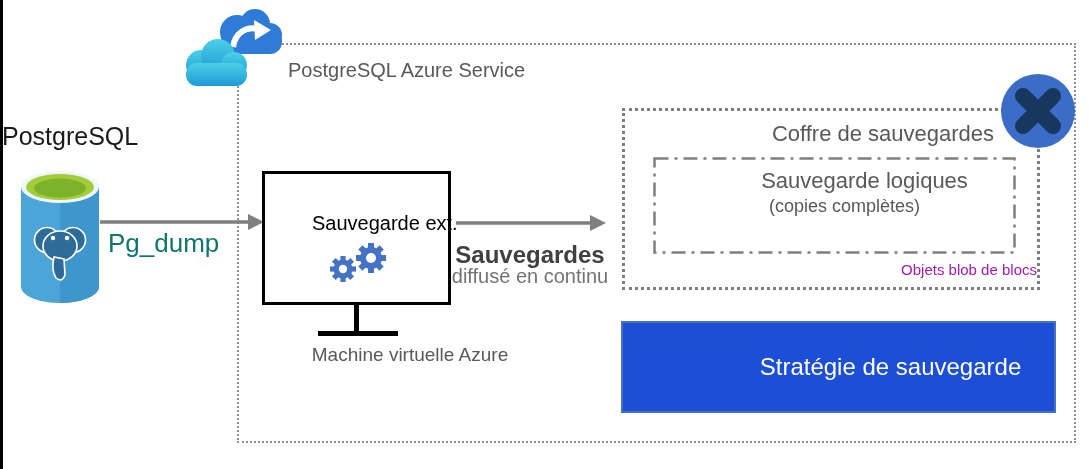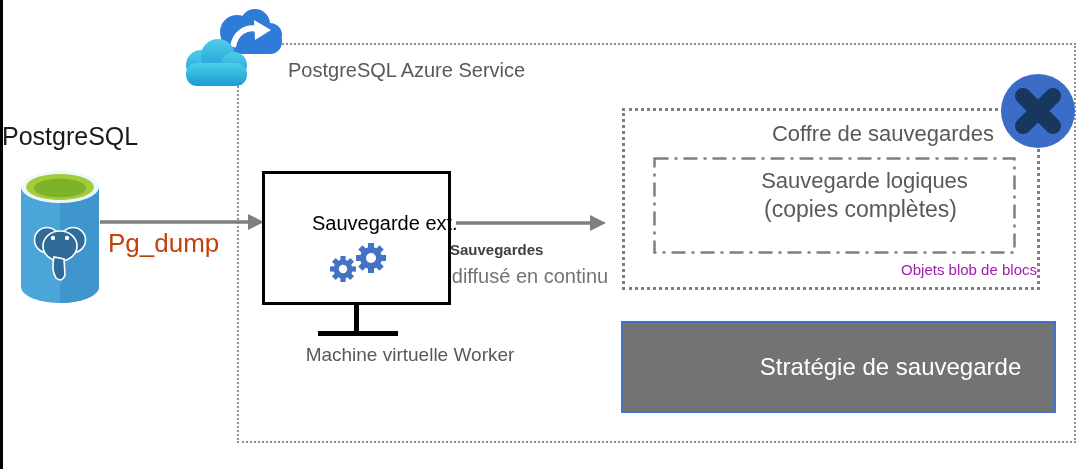--- a/index.html
+++ b/index.html
@@ -12,48 +12,48 @@
 
   .left-bar{left:0;top:0;width:3px;height:469px;background:#000;}
 
   .container-rect{left:237px;top:43px;width:839px;height:400px;
     border:2px dotted #8f8f8f;box-sizing:border-box;}
 
   .azure-label{left:288px;top:59px;font-size:20px;color:#595959;}
 
   .pg-title{left:2px;top:85px;font-size:25px;color:#1a1a1a;margin-top:37px;}
   .pg-sub{left:5px;top:117px;font-size:20px;color:#595959;}
-  .pgdump{left:108px;top:229px;font-size:26px;color:#c2410c;}
+  .pgdump{left:108px;top:229px;font-size:26px;color:#0f766e;}
   .pgdump-note{left:111px;top:258px;font-size:20px;color:#595959;}
 
   .worker-box{left:262px;top:171px;width:189px;height:134px;background:#fff;
     border:3px solid #000;box-sizing:border-box;}
   .worker-box-label{left:268px;top:212px;width:177px;text-align:center;
     padding-left:44px;box-sizing:border-box;font-size:20px;color:#000000;}
   .worker-caption{left:300px;top:344px;width:220px;text-align:center;
     font-size:19px;color:#595959;}
 
-  .stream-label{left:450px;top:241px;width:160px;text-align:left;
-    font-size:15px;font-weight:bold;color:#404040;}
+  .stream-label{left:450px;top:241px;width:160px;text-align:center;
+    font-size:24px;font-weight:bold;color:#404040;}
   .stream-sub{left:450px;top:265px;width:160px;text-align:center;
     font-size:20px;color:#737373;}
 
   .vault-rect{left:622px;top:108px;width:418px;height:182px;
     border:3px dotted #7f7f7f;box-sizing:border-box;}
   .vault-title{left:622px;top:121px;width:418px;text-align:center;
     padding-left:104px;box-sizing:border-box;font-size:22px;color:#595959;}
   .inner-title{left:653px;top:168px;width:363px;text-align:center;
     padding-left:60px;box-sizing:border-box;font-size:22px;color:#595959;}
-  .inner-note{left:653px;top:196px;width:363px;text-align:center;
-    padding-left:52px;box-sizing:border-box;font-size:23px;color:#595959;}
+  .inner-note{left:637px;top:196px;width:363px;text-align:center;
+    padding-left:52px;box-sizing:border-box;font-size:18px;color:#595959;}
   .blob-note{left:800px;top:261px;width:237px;text-align:right;
     font-size:15px;color:#a21caf;}
 
   .strategy-box{left:621px;top:321px;width:435px;height:92px;
-    background:#737373;border:2px solid #4472c4;box-sizing:border-box;
+    background:#1d4ed8;border:2px solid #4472c4;box-sizing:border-box;
     display:flex;align-items:center;justify-content:center;
     padding-left:104px;}
   .strategy-box span{font-size:24px;color:#ffffff;white-space:nowrap;}
 
   svg{display:block;}
   .overlay{left:0;top:0;pointer-events:none;}
 </style>
 </head>
 <body>
 
@@ -154,21 +154,21 @@
   </svg>
 
   <div class="abs strategy-box">
     <span>Stratégie de sauvegarde</span>
   </div>
 
   <div class="lbl azure-label">PostgreSQL Azure Service</div>
   <div class="lbl pg-title">PostgreSQL</div>
   <div class="lbl pgdump">Pg_dump</div>
   <div class="lbl worker-box-label">Sauvegarde ext.</div>
-  <div class="lbl worker-caption">Machine virtuelle Worker</div>
+  <div class="lbl worker-caption">Machine virtuelle Azure</div>
   <div class="lbl stream-label">Sauvegardes</div>
   <div class="lbl stream-sub">diffusé en continu</div>
   <div class="lbl vault-title">Coffre de sauvegardes</div>
   <div class="lbl inner-title">Sauvegarde logiques</div>
   <div class="lbl inner-note">(copies complètes)</div>
   <div class="lbl blob-note">Objets blob de blocs</div>
 
 </div>
 
 </body></html>

